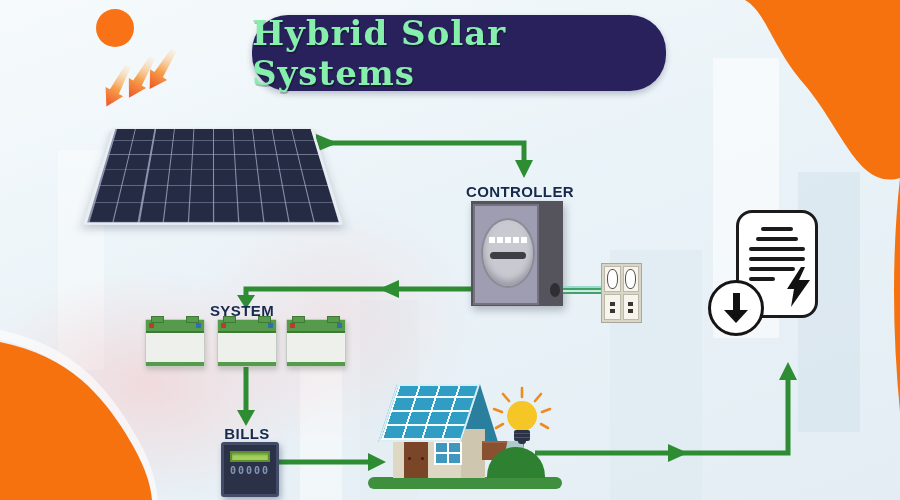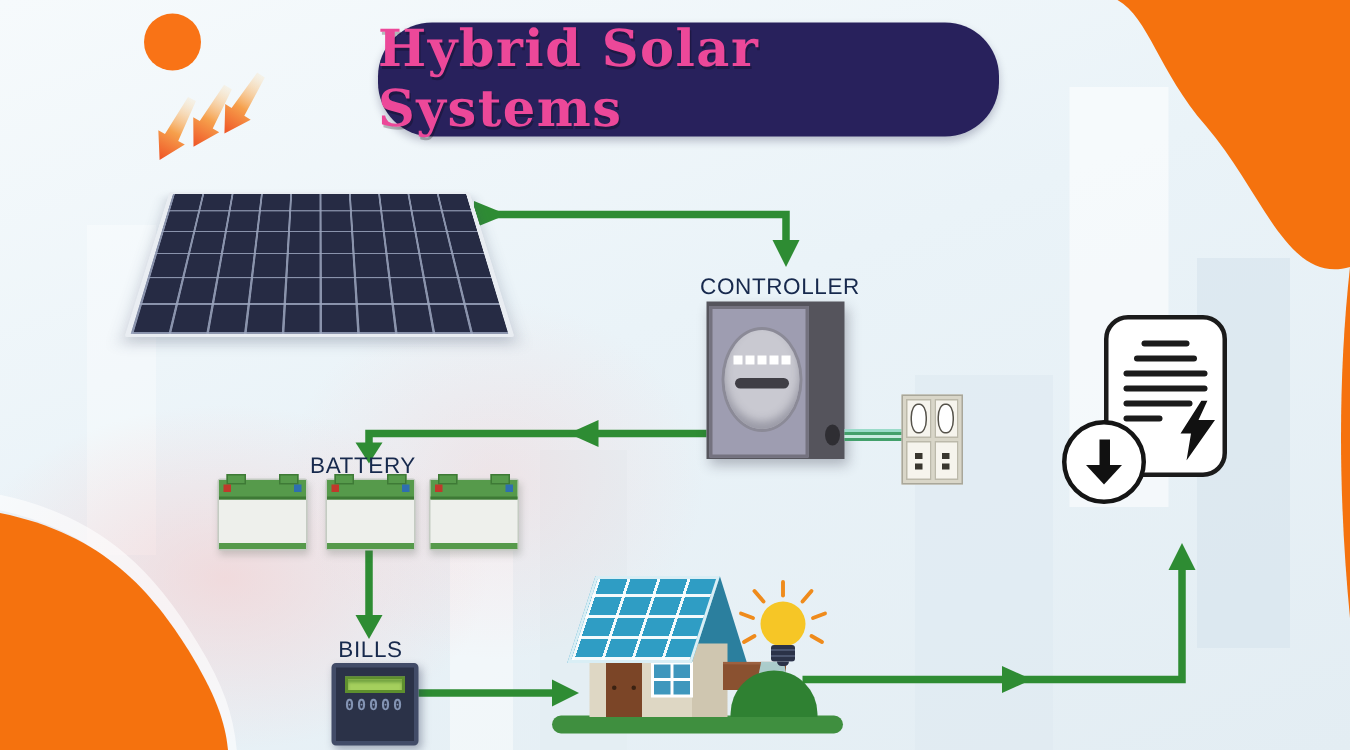--- a/index.html
+++ b/index.html
@@ -3,28 +3,28 @@
 <meta charset="utf-8">
 <style>
   html,body{margin:0;padding:0;background:#dfe7ec;}
   .canvas{position:relative;width:900px;height:500px;overflow:hidden;
     background:linear-gradient(160deg,#f6fafc 0%,#eaf3f8 45%,#e3edf3 100%);
     font-family:"Liberation Sans",sans-serif;}
   .abs{position:absolute;}
   svg{display:block;}
 
   
-  .lbl{position:absolute;color:#17294d;font-weight:normal;letter-spacing:.4px;
+  .lbl{position:absolute;color:#17294d;font-weight:bold;letter-spacing:.4px;
        text-align:center;font-size:15px;}
 
   
   .banner{position:absolute;left:252px;top:15px;width:414px;height:76px;
     background:#28215c;border-radius:36px;display:flex;align-items:center;justify-content:center;
     box-shadow:0 3px 6px rgba(20,20,60,.25);}
-  .banner span{color:#ec4899;font-family:"DejaVu Serif",serif;font-weight:bold;
+  .banner span{color:#86efac;font-family:"DejaVu Serif",serif;font-weight:bold;
     font-size:34px;letter-spacing:1px;text-shadow:1px 2px 0 rgba(0,0,0,.25);}
 
   
   .sun{position:absolute;left:96px;top:9px;width:38px;height:38px;border-radius:50%;
     background:#f97316;}
 
   
   .panel{position:absolute;left:100px;top:87px;width:220px;height:160px;
     background:#262b44;border:3px solid #e9edf2;border-radius:2px;
     transform:perspective(520px) rotateX(55deg);
@@ -228,21 +228,21 @@
     <div class="brk">
         <span class="dot"></span>
         <span class="dot"></span>
       </div>
     <div class="brk">
         <span class="dot"></span>
         <span class="dot"></span>
       </div>
   </div>
 
-  <div class="lbl" style="left:192px;top:302px;width:100px;">BATTERY</div>
+  <div class="lbl" style="left:192px;top:302px;width:100px;">SYSTEM</div>
   <div class="battery" style="left:145px;">
     <div class="bat-top">
         <i class="t tl"></i>
         <i class="t tr"></i>
         <i class="dr"></i>
         <i class="db"></i>
       </div>
     <div class="bat-bot"></div>
   </div>
   <div class="battery" style="left:217px;">

